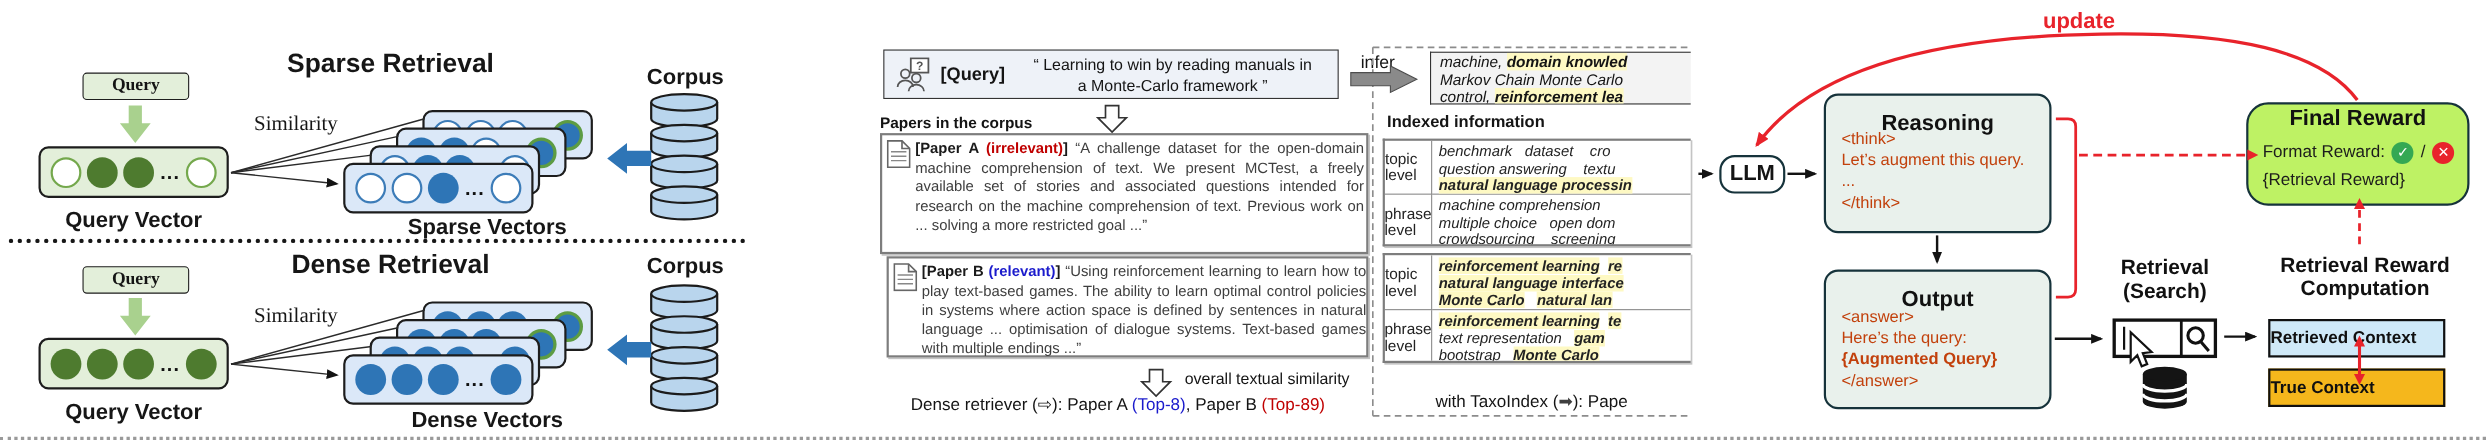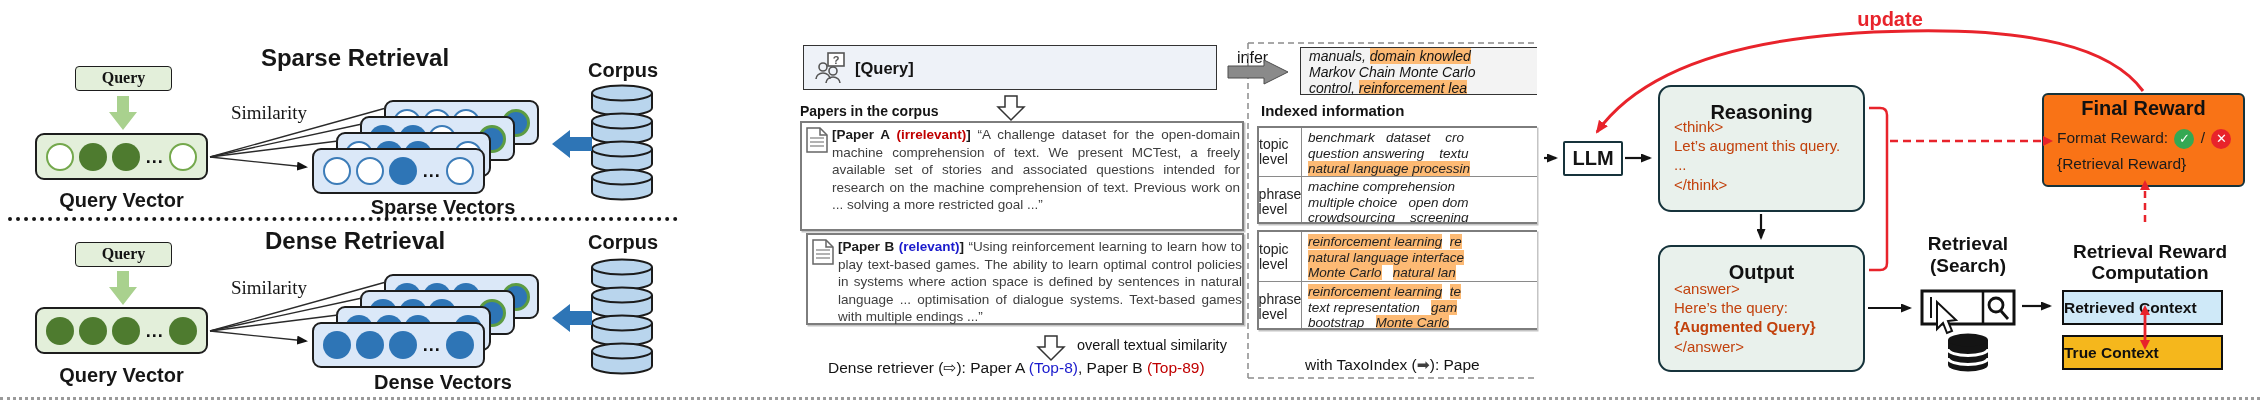--- a/index.html
+++ b/index.html
@@ -1,21 +1,21 @@
 <!DOCTYPE html>
 <html><head>
 <meta charset="utf-8">
 <style>
 body{margin:0}
 #canvas{position:relative;width:2260px;height:402px;background:#fff;font-family:"Liberation Sans",sans-serif;color:#141414;overflow:hidden}
 .abs{position:absolute;box-sizing:border-box}
 .b{font-weight:bold;color:#1a1a1a}
 .red{color:#c00000}
 .blue{color:#1a1acc}
-.hl{background:#fdba74;font-weight:normal}
+.hl{background:#fef9c3;font-weight:bold}
 .dj{font-family:"DejaVu Sans",sans-serif}
 .gray{color:#3f3f3f}
 .title{font-weight:bold;font-size:24px;text-align:center;color:#161616}
 .qsmall{background:#e3efda;border:1.6px solid #1d1d1d;border-radius:4px;font-family:"Liberation Serif",serif;font-weight:bold;font-size:16px;text-align:center;line-height:22px}
 .sim{font-family:"Liberation Serif",serif;font-size:19px;color:#161616}
 .vec{display:flex;align-items:center;justify-content:space-between;padding:0 9px;background:#e3efda;border:2px solid #1d1d1d;border-radius:9px}
 .vec.bluebox{background:#dbe8f8}
 .c{width:28px;height:28px;border-radius:50%;flex:0 0 auto;box-sizing:border-box}
 .c.solid.green{background:#4e7b2f}
 .c.hollow.green{background:#fff;border:2.5px solid #74a84c}
@@ -37,25 +37,25 @@
 .heading15{font-weight:bold;font-size:15px}
 .pbox{background:#fff;border:2px solid #7d7d7d;box-shadow:1.5px 1.5px 0 #c4c4c4}
 .ptext{font-size:13.5px;line-height:17.6px;text-align:justify;color:#3e3e3e}
 .itable{display:grid;grid-template-columns:43px 1fr;border:2px solid #7d7d7d;border-right:none;background:#fff;overflow:hidden;box-shadow:1.5px 1.5px 0 #c4c4c4}
 .itable .tl{border-right:1.5px solid #8a8a8a;font-size:14px;line-height:15px;text-align:left;display:flex;align-items:center;justify-content:center;color:#222}
 .itable .rb{border-bottom:1.5px solid #8a8a8a}
 .itable .tc{font-style:italic;font-size:13.5px;line-height:15.6px;white-space:nowrap;padding:2px 0 0 6px;color:#222}
 .small15{font-size:15.5px}
 .small14{font-size:14.5px}
 .updatelabel{font-weight:bold;font-size:20px;color:#e8232b;text-align:center}
-.rbox{background:#fff;border:2.5px solid #16333b;border-radius:2px;font-weight:bold;font-size:20px;text-align:center}
+.rbox{background:#fff;border:2.5px solid #16333b;border-radius:14px;font-weight:bold;font-size:20px;text-align:center}
 .gbox{background:#e9f1ec;border:2.5px solid #16333b;border-radius:13px}
 .gbox .gt{font-weight:bold;font-size:20px;text-align:center;margin-top:14px;color:#111}
 .gbox .gl{font-size:15px;line-height:19.2px;color:#c2410c}
-.fbox{background:#f97316;border:2.5px solid #16333b;border-radius:6px}
+.fbox{background:#bef264;border:2.5px solid #16333b;border-radius:20px}
 .fbox .gt{font-weight:bold;font-size:20px;text-align:center;margin-top:2px;color:#111}
 .frow{font-size:15.5px;color:#1c1c1c}
 .cicon{display:inline-block;width:20px;height:20px;border-radius:50%;color:#fff;font-size:13px;line-height:20px;text-align:center;vertical-align:middle;margin:0 2px}
 .cicon.ok{background:#34a853}
 .cicon.no{background:#e8232b}
 .blabel{font-weight:bold;font-size:19px;text-align:center;line-height:22px;color:#111}
 .ctxbox{border:2px solid #101010;font-weight:bold;font-size:15.5px;text-align:left;line-height:32px;color:#101010}
 </style>
 </head>
 <body>
@@ -151,23 +151,27 @@
   <div class="abs qboxm" style="left:803px;top:45px;width:414px;height:45px"></div>
   <svg class="abs" style="left:814px;top:52px" width="36" height="34" viewBox="0 0 36 34">
     <rect x="14" y="1" width="16" height="13" fill="#fff" stroke="#555" stroke-width="1.6"></rect>
     <text x="22" y="12" font-size="11" font-weight="bold" fill="#555" text-anchor="middle">?</text>
     <circle cx="9" cy="15" r="4" fill="none" stroke="#555" stroke-width="1.6"></circle>
     <path d="M2,27 a7,6 0 0 1 14,0" fill="none" stroke="#555" stroke-width="1.6"></path>
     <circle cx="19" cy="19" r="4" fill="none" stroke="#555" stroke-width="1.6"></circle>
     <path d="M12,31 a7,6 0 0 1 14,0" fill="none" stroke="#555" stroke-width="1.6"></path>
   </svg>
   <div class="abs qlabel" style="left:855px;top:59px">[Query]</div>
+  <div class="abs qtext" style="left:932px;top:51px;width:268px">
+    <div>“ Learning to win by reading manuals in</div>
+    <div>a Monte-Carlo framework ”</div>
+  </div>
   <div class="abs inflabel" style="left:1237px;top:49px">infer</div>
   <div class="abs infbox" style="left:1300px;top:47px;width:237px;height:48px;padding-top:1px">
-      <div class="tline"><span>manuals, </span><span class="hl">domain knowled</span></div>
+      <div class="tline"><span>machine, </span><span class="hl">domain knowled</span></div>
       <div class="tline"><span>Markov Chain Monte Carlo</span></div>
       <div class="tline"><span>control, </span><span class="hl">reinforcement lea</span></div>
     </div>
   <div class="abs heading14" style="left:800px;top:103px">Papers in the corpus</div>
   <div class="abs heading15" style="left:1261px;top:102px">Indexed information</div>
 
   <div class="abs pbox" style="left:800px;top:121px;width:444px;height:110px">
     <svg class="abs" style="left:4px;top:4px" width="22" height="26" viewBox="0 0 22 26">
       <path d="M1,1 h13 l7,7 v17 h-20 z" fill="#fff" stroke="#666" stroke-width="1.5"></path>
       <path d="M14,1 v7 h7" fill="none" stroke="#666" stroke-width="1.5"></path>
@@ -251,21 +255,21 @@
       <span>/</span>
       <span class="cicon no">✕</span>
     </div>
     <div class="abs frow" style="left:13px;top:60px">{Retrieval Reward}</div>
   </div>
 
   <div class="abs blabel" style="left:1912px;top:233px;width:112px">
     <div>Retrieval</div>
     <div>(Search)</div>
   </div>
-  <div class="abs blabel" style="left:2052px;top:241px;width:196px;line-height:21px">
+  <div class="abs blabel" style="left:2052px;top:231px;width:196px;line-height:21px">
     <div>Retrieval Reward</div>
     <div>Computation</div>
   </div>
   <div class="abs ctxbox" style="left:2062px;top:290px;width:161px;height:35px;background:#cfe9f8">Retrieved Context</div>
   <div class="abs ctxbox" style="left:2062px;top:335px;width:161px;height:35px;background:#f5b71c">True Context</div>
 
   <div class="abs botdots" style="left:0;top:397px;width:2260px"></div>
 
   <svg class="abs" style="left:0;top:0;pointer-events:none" width="2260" height="402" viewBox="0 0 2260 402">
     <defs>

